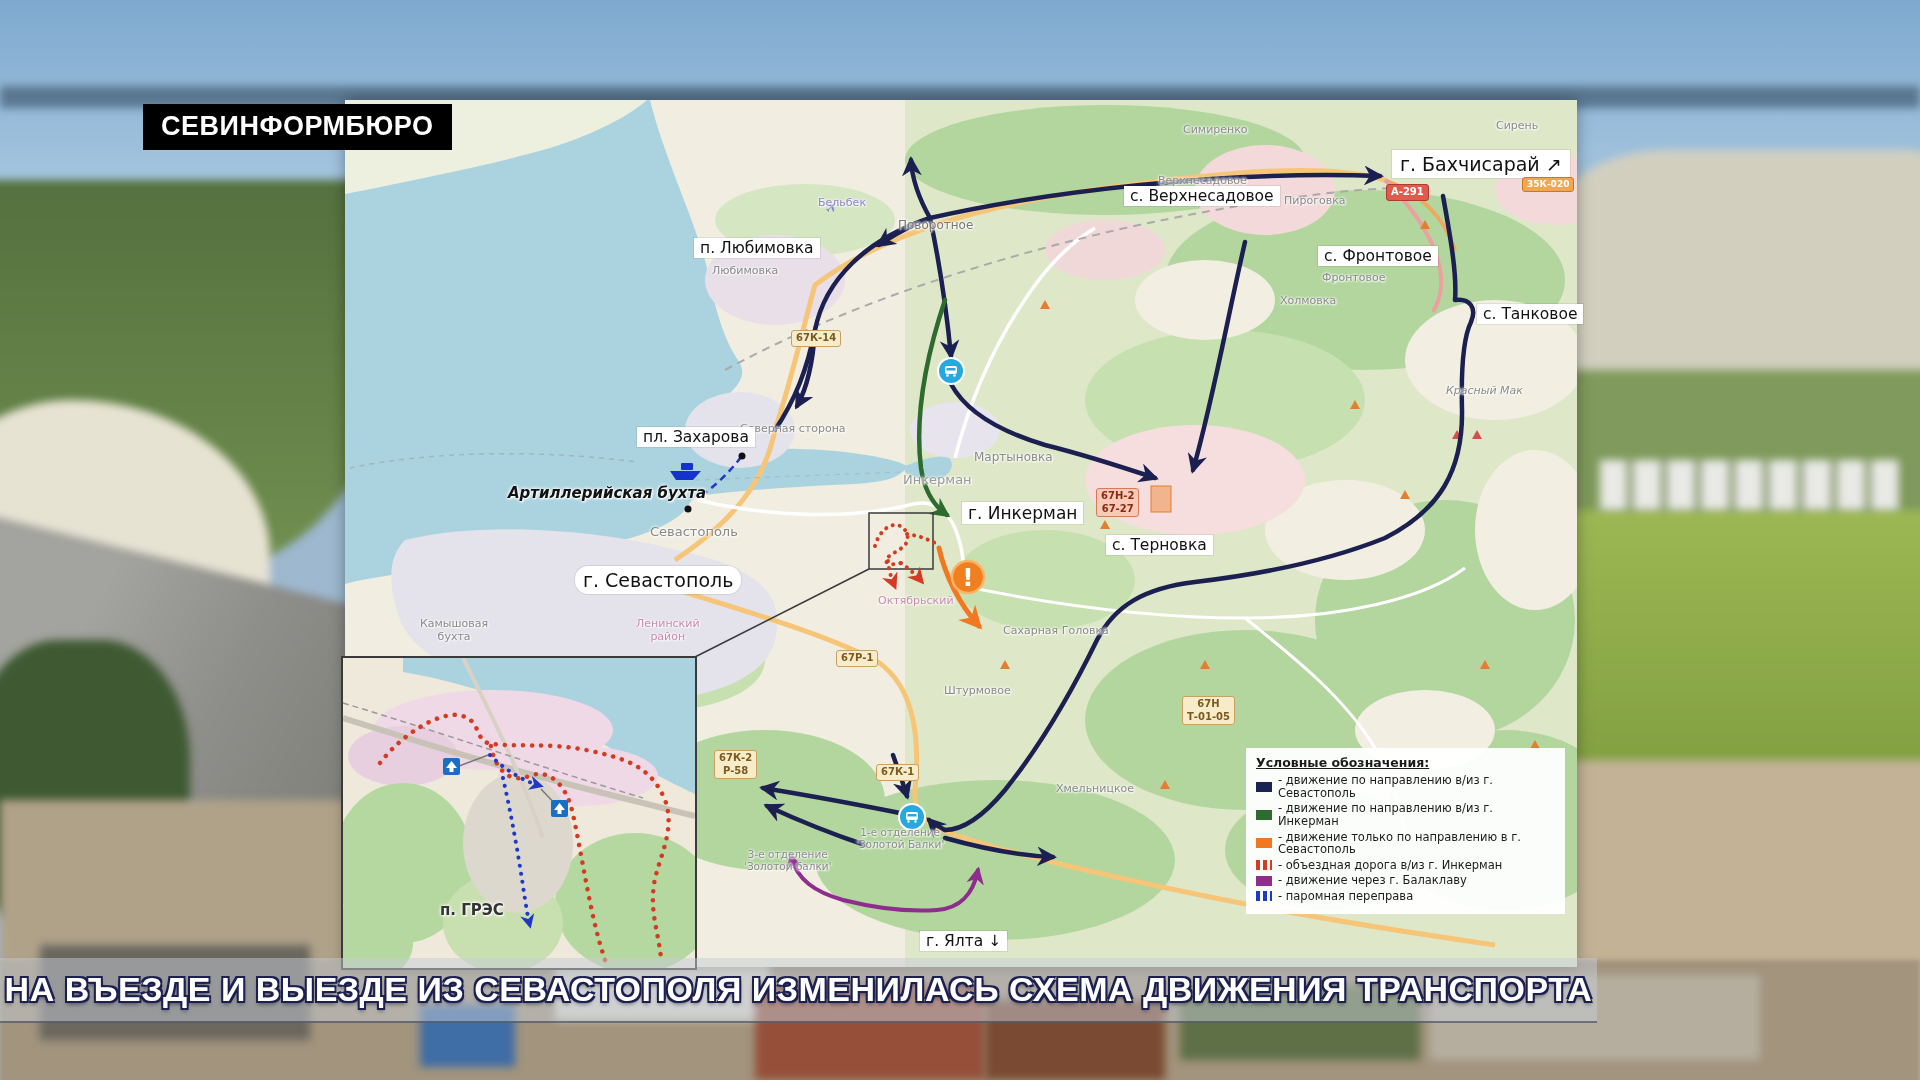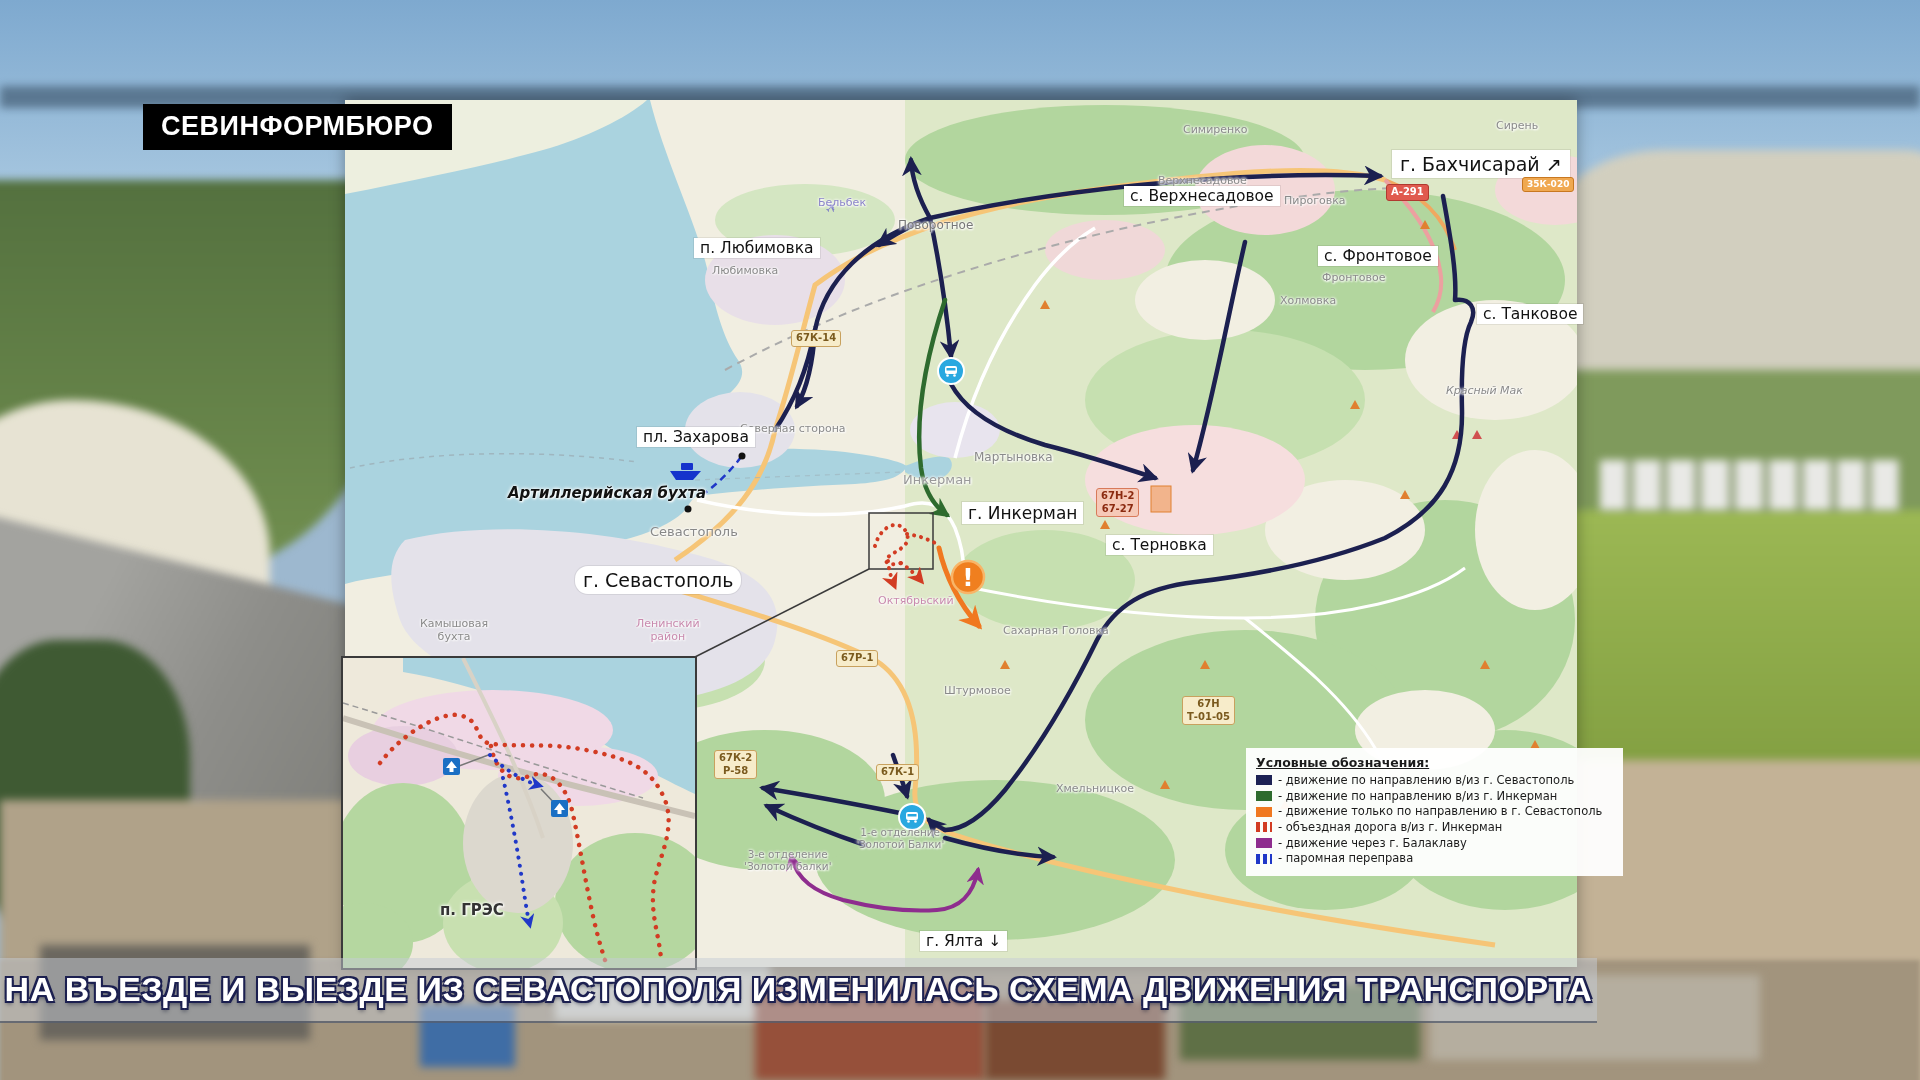--- a/index.html
+++ b/index.html
@@ -15,21 +15,21 @@
   .poi.big{font-size:19px;padding:3px 8px;}
   .poi.halo{background:transparent;box-shadow:none;font-style:italic;font-weight:bold;
        text-shadow:0 0 3px #fff,0 0 4px #fff,1px 1px 2px #fff;}
   .shield{position:absolute;background:#f7ecca;border:1px solid #c8a15e;color:#7a5a1e;font-size:10px;font-weight:bold;
        padding:1px 4px;border-radius:3px;z-index:6;text-align:center;line-height:1.25;white-space:nowrap;}
   .shield.red{background:#e05a4e;border-color:#b03a30;color:#fff;}
   .shield.org{background:#f0a850;border-color:#c87820;color:#fff;font-size:9px;}
   .shield.pink{background:#f6c9b8;border-color:#d87a5a;color:#8b2a10;}
   .shield div{display:block;}
   
-  #legend{position:absolute;left:1246px;top:748px;width:377px;background:rgba(255,255,255,.95);z-index:7;
+  #legend{position:absolute;left:1246px;top:748px;width:319px;background:rgba(255,255,255,.95);z-index:7;
        padding:7px 10px 8px 10px;box-sizing:border-box;color:#1b1b1b;}
   #legend .t{font-size:12.5px;font-weight:bold;text-decoration:underline;margin-bottom:4px;}
   #legend .row{display:flex;align-items:center;gap:6px;font-size:11.5px;margin:3px 0;line-height:1.1;}
   #legend .sw{width:16px;height:10px;flex:0 0 16px;}
   
   #badge{position:absolute;left:143px;top:104px;background:#000000;color:#fff;z-index:9;
        font-family:"Liberation Sans","DejaVu Sans",sans-serif;font-weight:bold;font-size:27px;
        padding:7px 18px 8px 18px;letter-spacing:.5px;}
   #banner{position:absolute;left:0;top:958px;width:1597px;height:63px;z-index:8;
        background:rgba(198,204,214,.5);border-bottom:2px solid rgba(40,50,70,.55);

